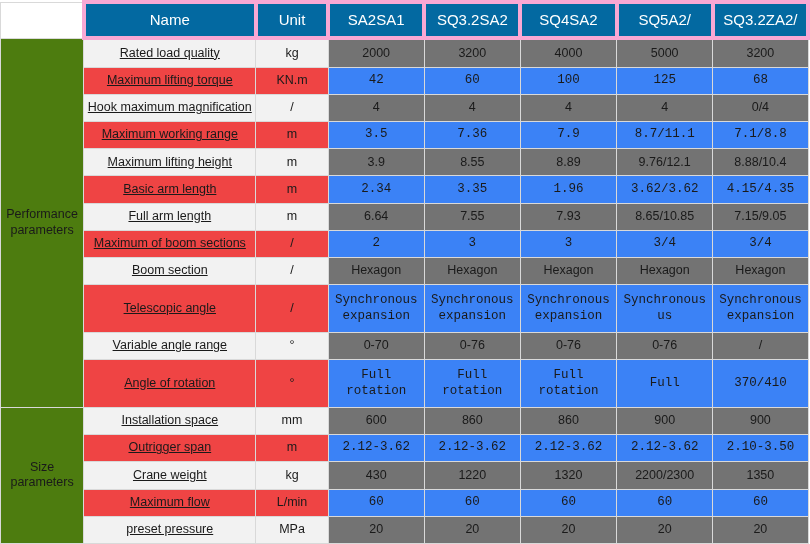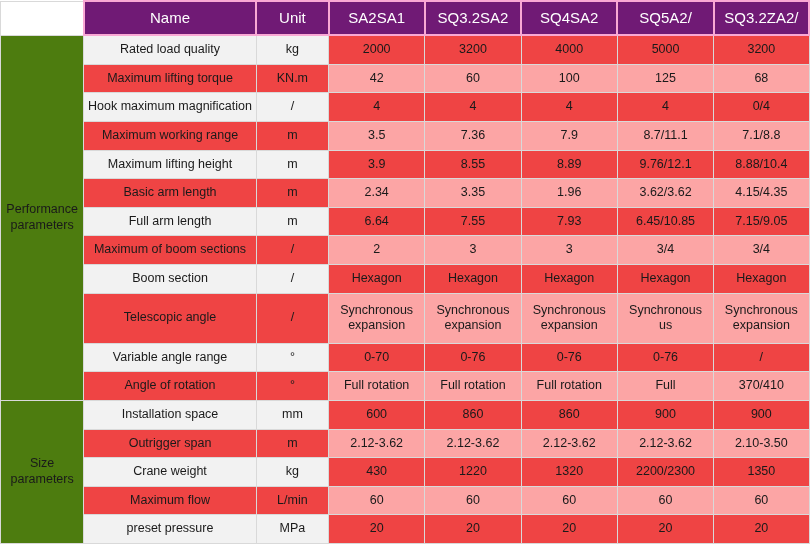--- a/index.html
+++ b/index.html
@@ -24,25 +24,25 @@
     text-align: center;
     vertical-align: middle;
     font-size: 12.5px;
     color: #1a1a1a;
     padding: 2px 3px;
     line-height: 1.25;
     font-weight: normal;
   }
   
   tr.header-row th {
-    background: #701a75;
+    background: #0369a1;
     color: #ffffff;
     font-size: 15px;
     height: 28px;
-    border: 2px solid #f9a8d4;
+    border: 4px solid #f9a8d4;
     font-weight: normal;
   }
   tr.header-row th.corner {
     background: #ffffff;
     border: 1px solid #d9d9d9;
   }
   
   td.group-label {
     background: #4d7c0f;
     font-size: 13px;
@@ -50,27 +50,29 @@
     width: 83px;
   }
   
   tr.odd td.name, tr.odd td.unit {
     background: #f2f2f2;
   }
   tr.even td.name, tr.even td.unit {
     background: #ef4444;
   }
   tr.odd td.val {
-    background: #ef4444;
+    background: #737373;
   }
   tr.even td.val {
-    background: #fca5a5;
+    background: #3b82f6;
+    font-family: Liberation Mono, monospace;
   }
   td.name {
     text-align: center;
+    text-decoration: underline;
   }
   col.c-group { width: 83px; }
   col.c-name  { width: 172px; }
   col.c-unit  { width: 72px; }
   col.c-val   { width: 96px; }
   col.c-val-last { width: 95px; }
 </style>
 </head>
 <body>
 
@@ -152,21 +154,21 @@
         <td class="val">1.96</td>
         <td class="val">3.62/3.62</td>
         <td class="val">4.15/4.35</td>
       </tr>
       <tr class="odd">
         <td class="name">Full arm length</td>
         <td class="unit">m</td>
         <td class="val">6.64</td>
         <td class="val">7.55</td>
         <td class="val">7.93</td>
-        <td class="val">6.45/10.85</td>
+        <td class="val">8.65/10.85</td>
         <td class="val">7.15/9.05</td>
       </tr>
       <tr class="even">
         <td class="name">Maximum of boom sections</td>
         <td class="unit">/</td>
         <td class="val">2</td>
         <td class="val">3</td>
         <td class="val">3</td>
         <td class="val">3/4</td>
         <td class="val">3/4</td>

